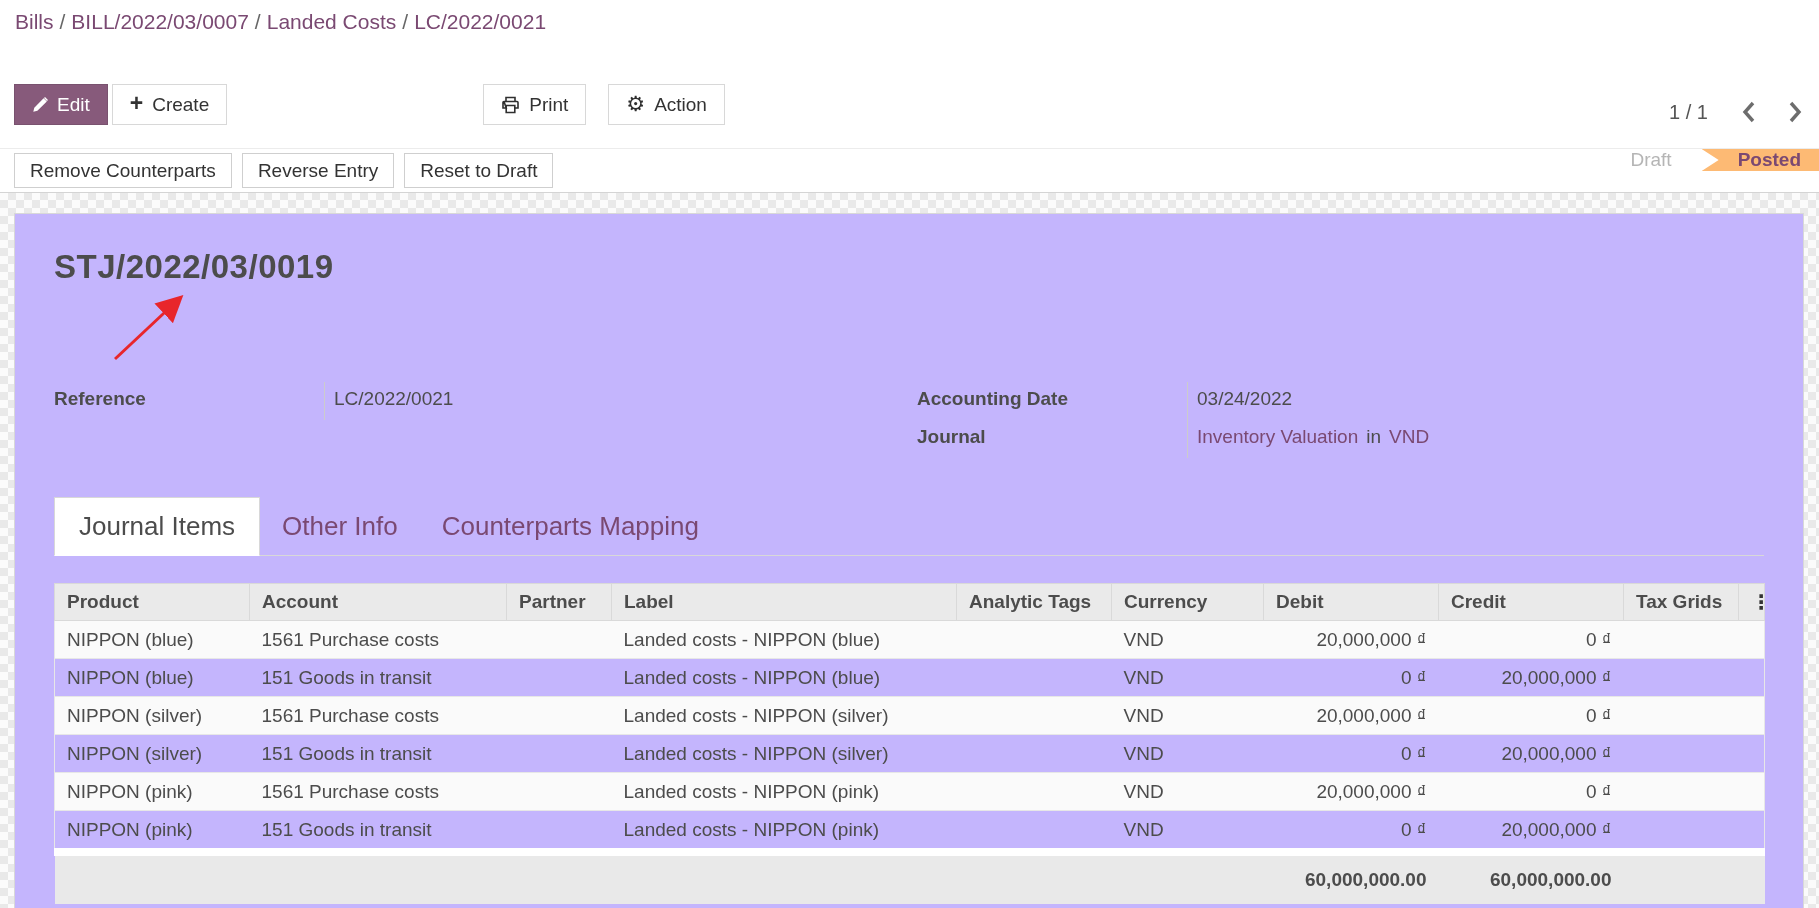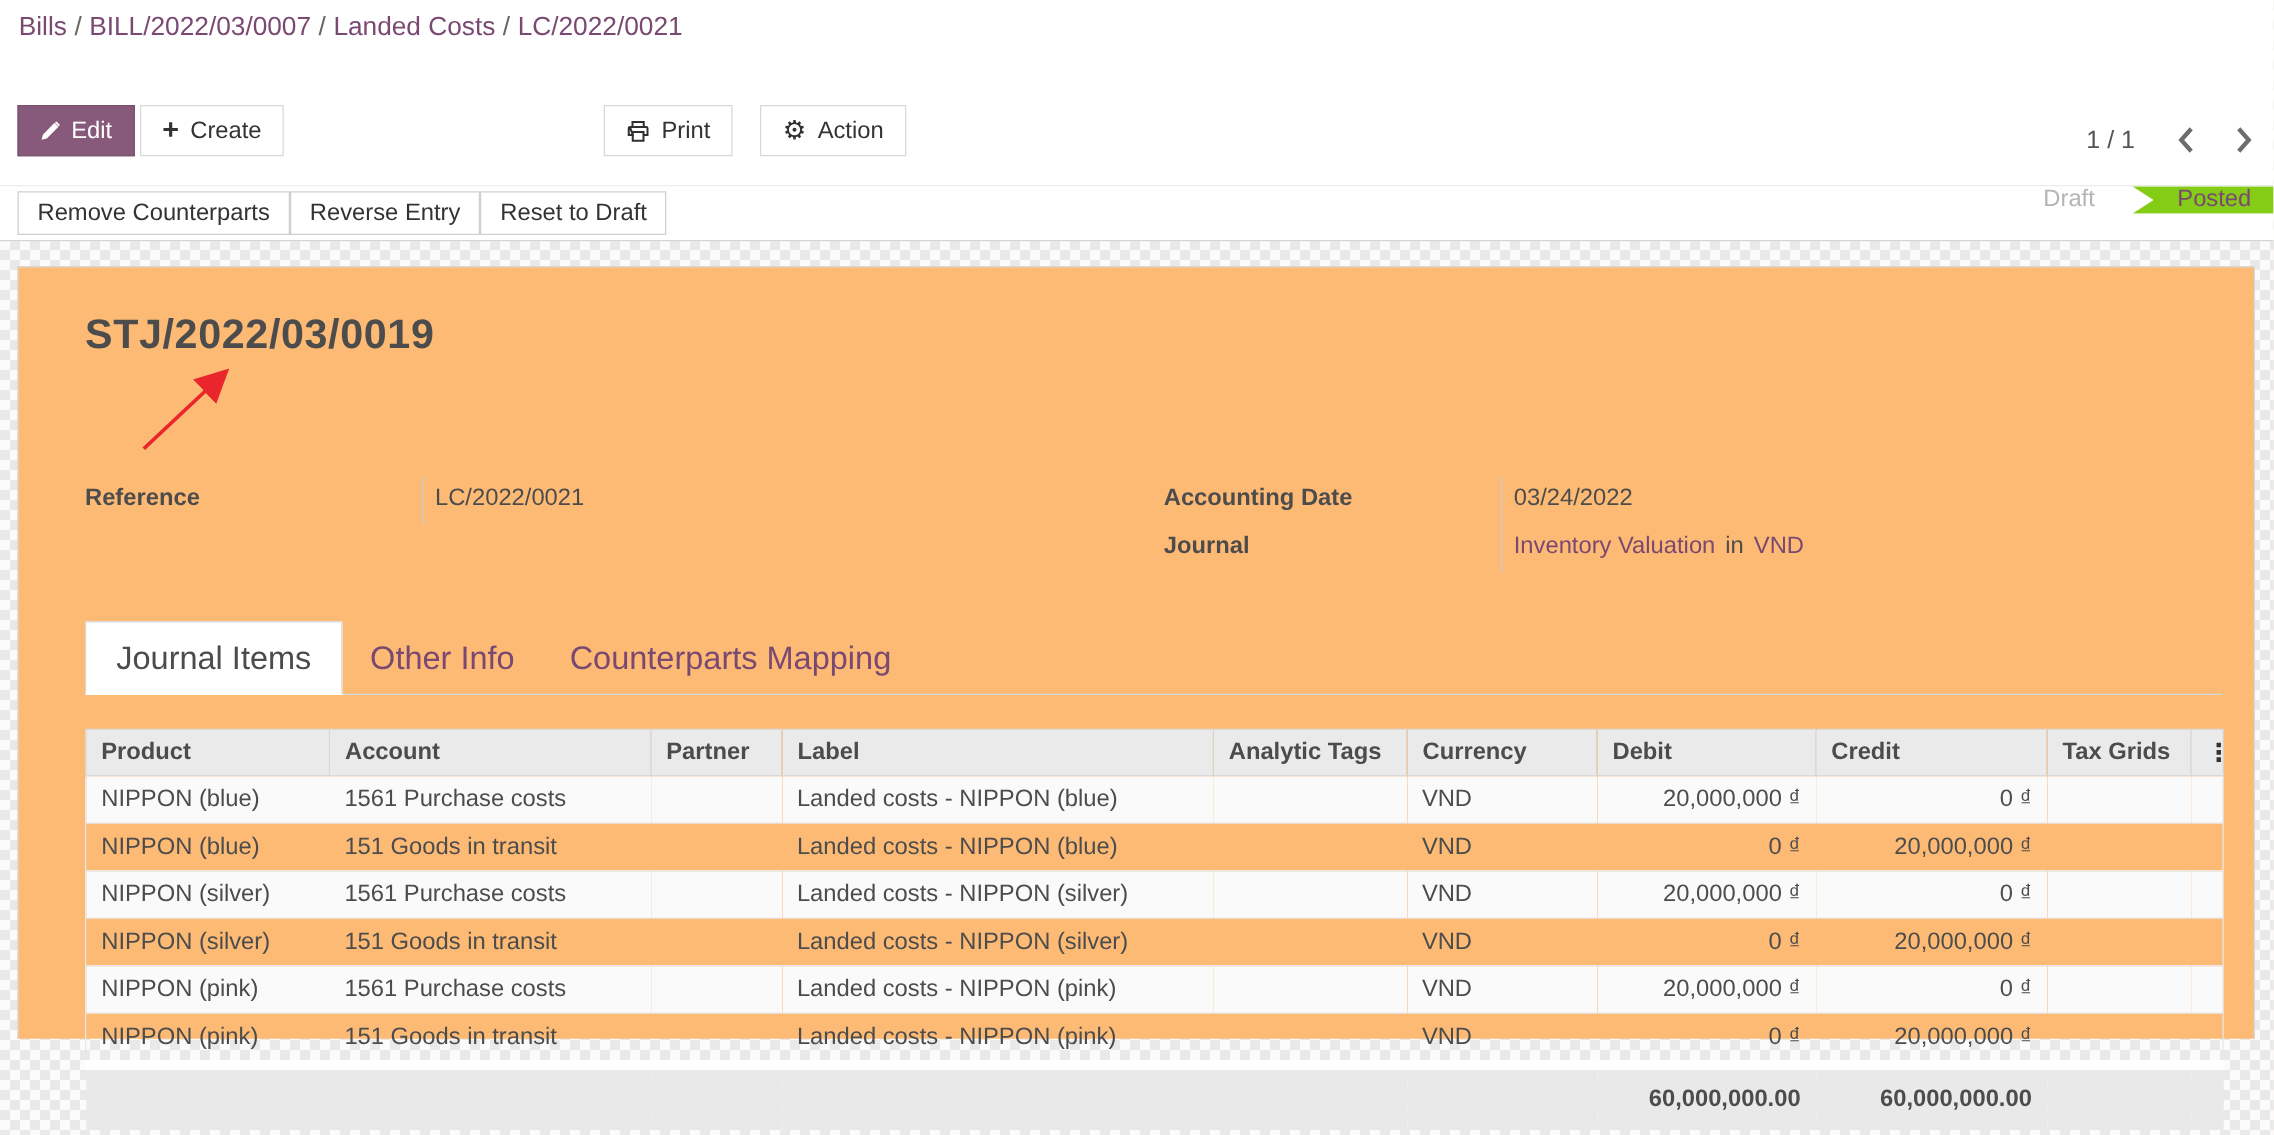--- a/index.html
+++ b/index.html
@@ -25,30 +25,30 @@
   .btn-print{margin-left:256px;}
   .btn-action{margin-left:22px;}
   .plus-glyph{font-weight:bold;font-size:23px;line-height:1;position:relative;top:-1px;}
   .gear-glyph{font-family:"DejaVu Sans",sans-serif;font-size:21px;line-height:1;color:#2f2f2f;}
   .pager{margin-left:auto;display:flex;align-items:center;gap:14px;font-size:20px;color:#555;}
   .pager-arrows{display:flex;align-items:center;gap:30px;margin-left:18px;}
   .pager-btn{background:none;border:none;padding:2px;cursor:pointer;display:flex;align-items:center;}
 
   .statusbar{position:absolute;left:0;top:148px;width:100%;height:43px;background:#fff;
              border-top:1px solid #ececec;border-bottom:1px solid #d4d4d4;display:flex;align-items:center;box-sizing:content-box;}
-  .sb-buttons{display:flex;margin-left:14px;}
+  .sb-buttons{display:flex;gap:10px;margin-left:14px;}
   .sb-btn{height:35px;padding:0 15px;background:#fff;border:1px solid #cfcfcf;font-size:19px;color:#333;cursor:pointer;white-space:nowrap;}
   .steps{margin-left:auto;height:43px;display:flex;align-items:flex-start;}
   .step{display:flex;align-items:center;font-size:19px;}
   .step-draft{color:#b5b5b5;padding:0 30px 0 18px;cursor:pointer;}
-  .step-posted{background:#84cc16;color:#7a4972;font-weight:normal;padding:0 18px 0 36px;
+  .step-posted{background:#fdba74;color:#7a4972;font-weight:bold;padding:0 18px 0 36px;
                clip-path:polygon(0 0,100% 0,100% 100%,0 100%,17px 50%);cursor:pointer;}
 
-  .sheet{position:absolute;left:14px;top:213px;width:1790px;height:618px;background:#fdba74;
-         border:1px solid #d8d8d8;border-bottom:none;box-sizing:border-box;padding:34px 0 0 53px;}
+  .sheet{position:absolute;left:14px;top:213px;width:1790px;height:696px;background:#c4b5fd;
+         border:1px solid #d8d8d8;border-bottom:none;box-sizing:border-box;padding:34px 0 0 39px;}
   .doc-title{margin:0;font-size:33px;font-weight:bold;color:#4c4c4c;letter-spacing:.5px;}
   .annotation{position:absolute;left:86px;top:72px;pointer-events:none;}
 
   .fields{margin-top:96px;display:flex;font-size:19px;gap:36px;}
   .fgroup-left{width:827px;flex:none;}
   .fgroup-right{width:790px;flex:none;}
   .frow{display:flex;min-height:38px;}
   .flabel{width:270px;flex:none;font-weight:bold;padding-top:6px;color:#4c4c4c;}
   .fvalue{flex:1;border-left:1px solid #ccc;padding:6px 0 4px 9px;color:#4c4c4c;}
   .fvalue a{color:#7a4972;text-decoration:none;cursor:pointer;}

